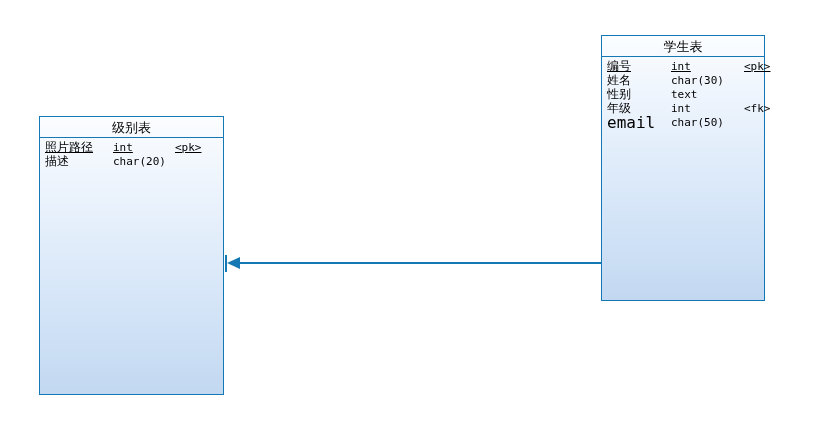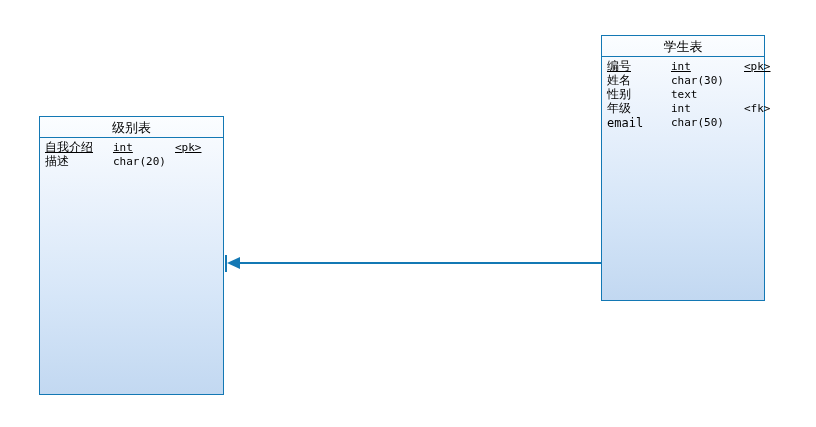--- a/index.html
+++ b/index.html
@@ -105,21 +105,21 @@
 <div id="canvas">
 
   <div class="entity" id="entity-level" style="left:39px; top:116px; width:185px; height:279px;">
     <div class="entity-title">
       <span>级别表</span>
       <span class="entity-title-rule"></span>
     </div>
     <div class="entity-body">
 
       <div class="attr-row pk">
-        <span class="attr-name">自我介绍</span>
+        <span class="attr-name">照片路径</span>
         <span class="attr-type" style="left:73px;">int</span>
         <span class="attr-key" style="left:135px;">&lt;pk&gt;</span>
       </div>
 
       <div class="attr-row">
         <span class="attr-name">描述</span>
         <span class="attr-type" style="left:73px;">char(20)</span>
         <span class="attr-key" style="left:135px;"></span>
       </div>
 
@@ -153,21 +153,21 @@
 
       <div class="attr-row">
         <span class="attr-name">年级</span>
         <span class="attr-type" style="left:69px;">int</span>
         <span class="attr-key" style="left:142px;">&lt;fk&gt;</span>
       </div>
 
 
 
       <div class="attr-row">
-        <span class="attr-name" style="font-family:'DejaVu Sans Mono', monospace; font-size:12px; top:0;">email</span>
+        <span class="attr-name" style="font-family:'DejaVu Sans Mono', monospace; font-size:16px; top:0;">email</span>
         <span class="attr-type" style="left:69px;text-align:right;">char(50)</span>
         <span class="attr-key" style="left:142px;"></span>
       </div>
 
     </div>
   </div>
 
   <div class="connector-line" style="left:239px; top:262px; width:362px;"></div>
   <div class="connector-arrow" style="left:227px; top:257px;"></div>
   <div class="connector-tick" style="left:225px; top:255px; height:17px;"></div>

